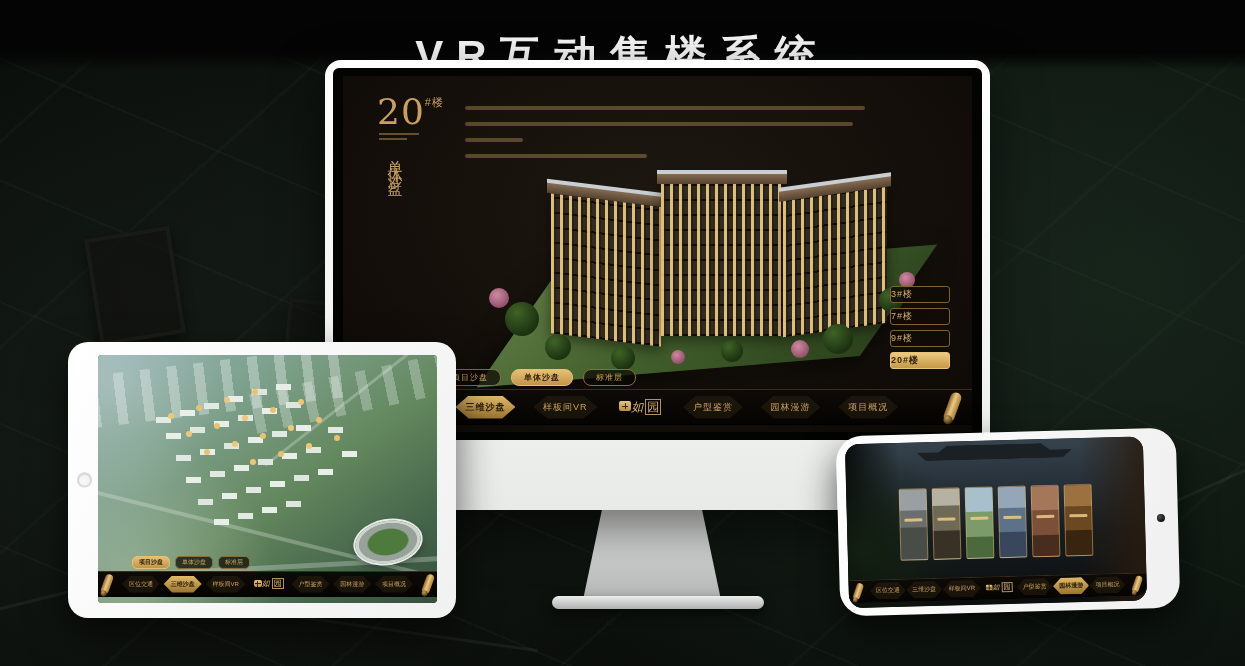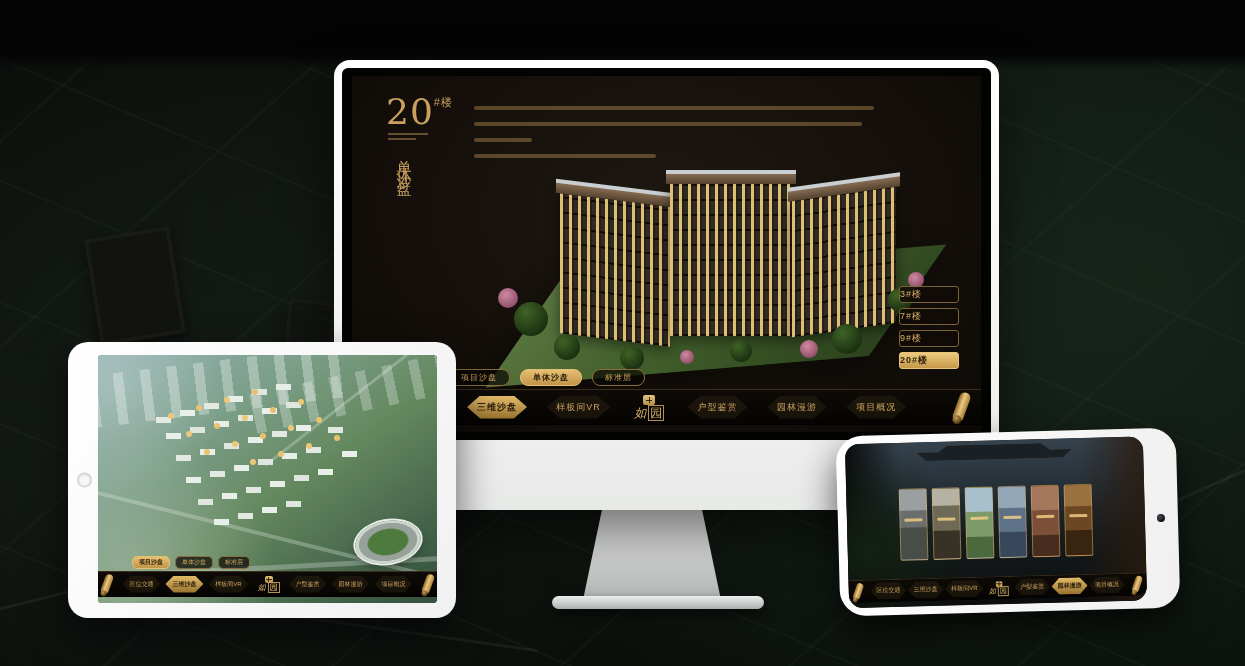--- a/index.html
+++ b/index.html
@@ -19,21 +19,21 @@
   .bg-road.r2{left:120px;top:620px;width:420px;transform:rotate(8deg);}
   .bg-road.r3{left:980px;top:520px;width:300px;transform:rotate(-24deg);}
   .plaque{position:absolute;left:92px;top:232px;width:78px;height:100px;transform:rotate(-9deg);
     border:4px solid #1c1c18;background:#121310;box-shadow:0 6px 14px rgba(0,0,0,.6);opacity:.8;}
   .plaque.small{left:286px;top:300px;width:40px;height:54px;transform:rotate(6deg);opacity:.5;}
   
   .page-title{position:absolute;top:0;left:0;width:100%;text-align:center;color:#f4f4f4;
     font-size:42px;font-weight:bold;letter-spacing:13px;line-height:56px;white-space:nowrap;}
   .footnote{position:absolute;left:668px;top:641px;color:#ececec;font-size:15px;letter-spacing:2.6px;white-space:nowrap;}
   
-  .monitor-body{position:absolute;left:334px;top:60px;width:665px;height:450px;border-radius:16px;
+  .monitor-body{position:absolute;left:325px;top:60px;width:665px;height:450px;border-radius:16px;
     background:linear-gradient(#ffffff,#f1f2f1 70%,#e8eae8);box-shadow:0 20px 50px rgba(0,0,0,.55);}
   .monitor-screen{position:absolute;left:8px;top:8px;right:8px;height:372px;border-radius:6px;
     background:#030302;overflow:hidden;}
   .screen-ui{position:absolute;inset:8px 10px;background:radial-gradient(ellipse at 50% 38%, #1e1811 0%, #140f0a 60%, #0d0906 100%);}
   
   .m-heading{position:absolute;left:34px;top:18px;color:#c9a05f;}
   .h-num{font-family:"DejaVu Serif", serif;font-size:36px;line-height:36px;letter-spacing:1px;}
   .h-unit{font-size:11px;vertical-align:18px;letter-spacing:1px;}
   .h-cap{width:40px;height:2px;background:rgba(200,160,95,.45);margin:3px 0 2px 2px;}
   .h-cap.c2{width:28px;}
@@ -89,21 +89,21 @@
     background:linear-gradient(#0d0a07,#060402);border-top:1px solid rgba(195,155,85,.28);border-bottom:1px solid #000;}
   .m-navbar{bottom:7px;height:34px;}
   .nav-items{flex:1;display:flex;align-items:center;justify-content:space-around;padding:0 26px;}
   .nav-item{position:relative;z-index:0;color:#c9a05f;letter-spacing:1px;white-space:nowrap;padding:3px 6px;}
   .m-navbar .nav-item{font-size:9px;}
   .nav-item::before{content:"";position:absolute;inset:-2px -4px;z-index:-1;
     background:rgba(62,50,26,.32);clip-path:polygon(22% 0,78% 0,100% 50%,78% 100%,22% 100%,0 50%);}
   .nav-item.active{color:#2b1f0c;font-weight:bold;}
   .nav-item.active::before{background:linear-gradient(#ddb express 0,#ddb express);}
   .nav-item.active::before{background:linear-gradient(#e2ba68,#97722f);}
-  .nav-logo{display:flex;flex-direction:column;align-items:center;line-height:1;}
+  .nav-logo{display:flex;line-height:1;}
   .seal{width:12px;height:10px;border-radius:2px;background:
     linear-gradient(rgba(40,28,10,.9), rgba(40,28,10,.9)) 50% 50%/6px 1px no-repeat,
     linear-gradient(rgba(40,28,10,.9), rgba(40,28,10,.9)) 50% 50%/1px 6px no-repeat,
     linear-gradient(#e3c47e,#b98d44);margin-bottom:2px;}
   .logo-text{color:#dcb76c;font-family:"DejaVu Serif", serif;}
   .m-navbar .logo-text{font-size:12px;}
   .logo-text i{font-style:italic;margin-right:2px;}
   .logo-text b{font-weight:normal;border:1px solid rgba(220,183,108,.8);padding:0 1px;}
   .scroll{position:relative;width:11px;height:30px;border-radius:5px;margin:0 14px;flex:0 0 auto;
     background:linear-gradient(90deg,#8a6328,#ecc97e 45%,#a97f3a);transform:rotate(20deg);}
@@ -196,20 +196,21 @@
 
 <div class="stage">
 
   <div class="bg-map"></div>
   <i class="bg-road r1"></i>
   <i class="bg-road r2"></i>
   <i class="bg-road r3"></i>
   <div class="plaque"></div>
   <div class="plaque small"></div>
 
+  <h1 class="page-title">VR互动售楼系统</h1>
 
   <div class="stand-neck"></div>
   <div class="stand-foot"></div>
   <div class="monitor-body">
     <div class="monitor-screen">
       <div class="screen-ui">
 
         <div class="m-heading">
           <span class="h-num">20</span><span class="h-unit">#楼</span>
           <div class="h-cap"></div>

